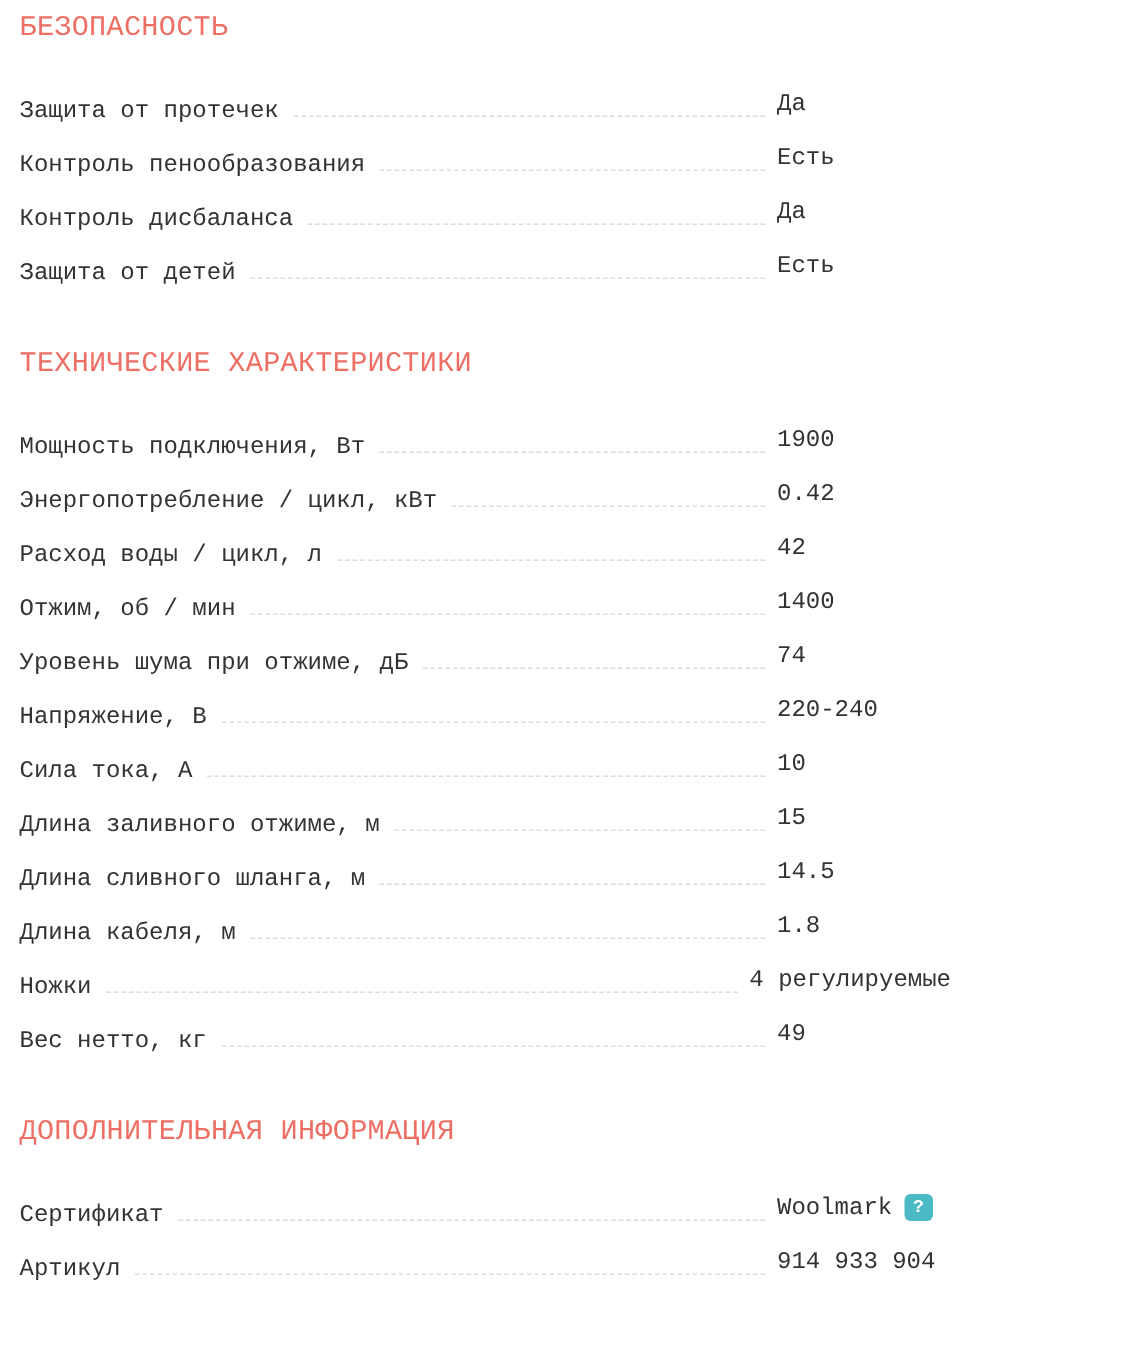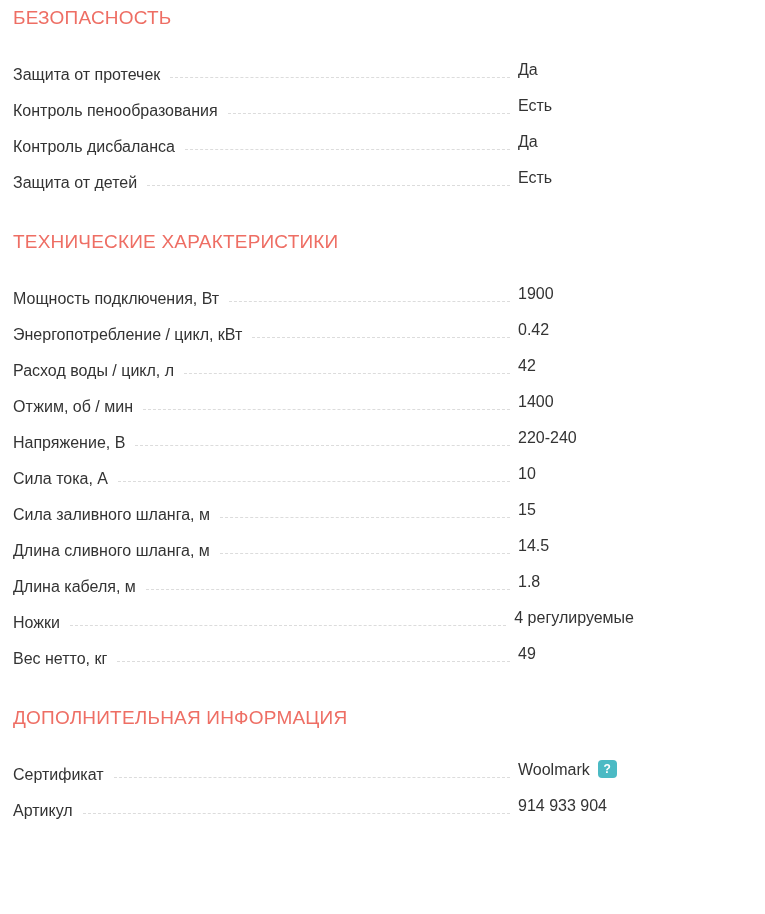--- a/index.html
+++ b/index.html
@@ -6,20 +6,21 @@
   html, body { background: #ffffff; }
   body {
     width: 765px;
     font-family: "Liberation Sans", "DejaVu Sans", sans-serif;
     color: #333333;
   }
   .page {
     width: 648px;
     min-height: 914px;
     padding: 6px 14px 19px 13px;
+    font-family: Liberation Mono, monospace;
   }
   .section-title {
     font-size: 19px;
     line-height: 24px;
     font-weight: 400;
     color: #ee6e64;
     letter-spacing: 0.2px;
     margin: 0 0 21px 0;
     text-transform: uppercase;
   }
@@ -150,20 +151,28 @@
 
   <div class="spec-row">
     <span class="spec-label">Отжим, об / мин</span>
     <span class="spec-leader"></span>
     <span class="spec-value-wrap">
       <span class="spec-value-text">1400</span>
 
     </span>
   </div>
 
+  <div class="spec-row">
+    <span class="spec-label">Уровень шума при отжиме, дБ</span>
+    <span class="spec-leader"></span>
+    <span class="spec-value-wrap">
+      <span class="spec-value-text">74</span>
+
+    </span>
+  </div>
 
   <div class="spec-row">
     <span class="spec-label">Напряжение, В</span>
     <span class="spec-leader"></span>
     <span class="spec-value-wrap">
       <span class="spec-value-text">220-240</span>
 
     </span>
   </div>
 
@@ -171,21 +180,21 @@
   <div class="spec-row">
     <span class="spec-label">Сила тока, А</span>
     <span class="spec-leader"></span>
     <span class="spec-value-wrap">
       <span class="spec-value-text">10</span>
 
     </span>
   </div>
 
   <div class="spec-row">
-    <span class="spec-label">Сила заливного шланга, м</span>
+    <span class="spec-label">Длина заливного отжиме, м</span>
     <span class="spec-leader"></span>
     <span class="spec-value-wrap">
       <span class="spec-value-text">15</span>
 
     </span>
   </div>
 
   <div class="spec-row">
     <span class="spec-label">Длина сливного шланга, м</span>
     <span class="spec-leader"></span>

